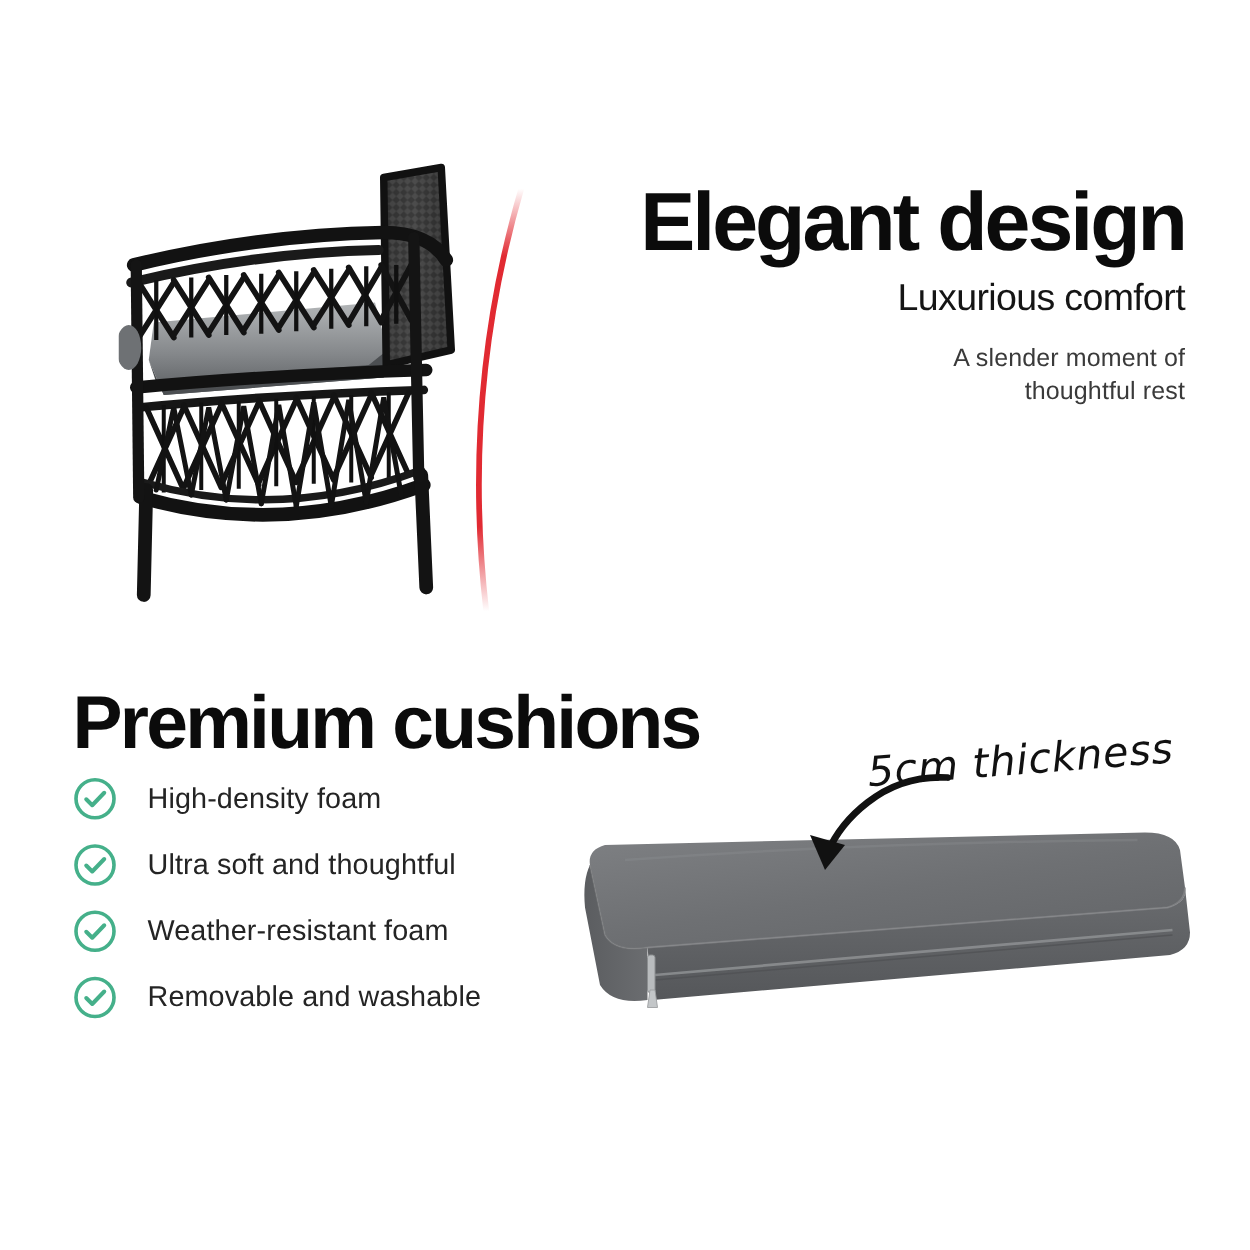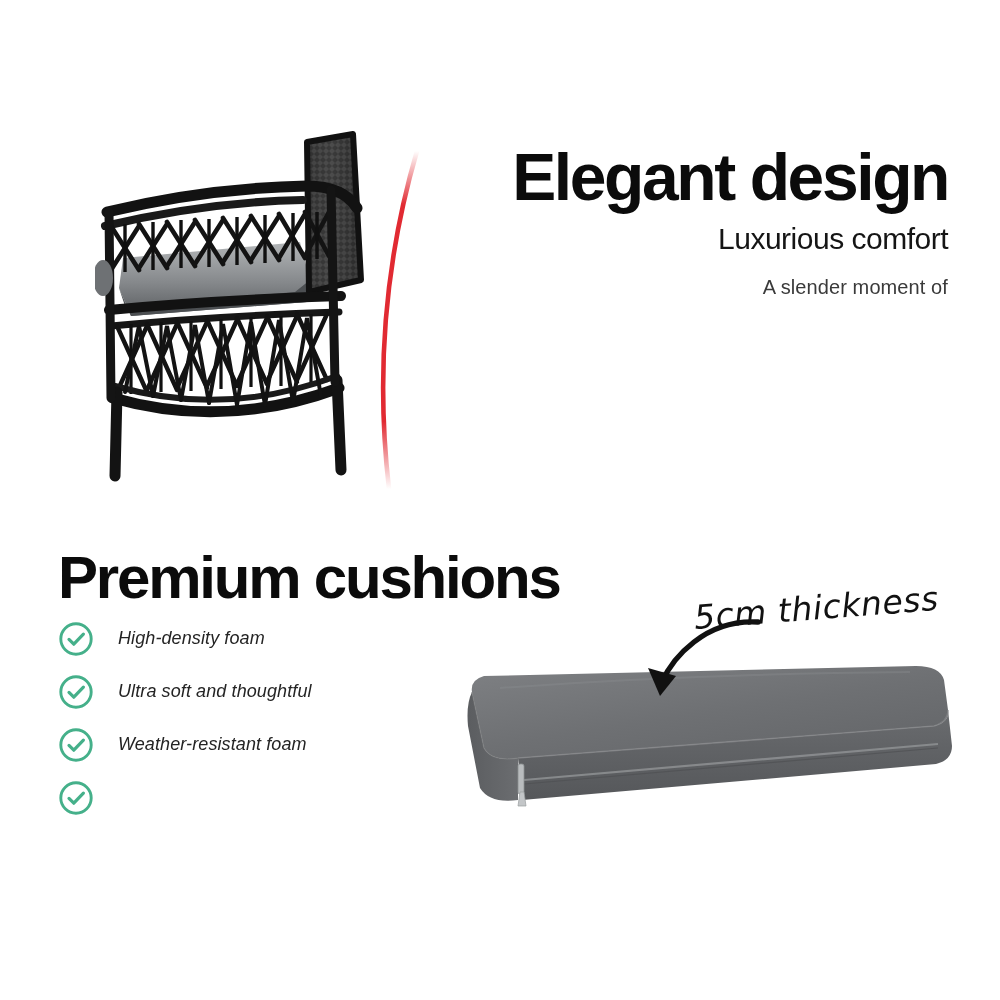--- a/index.html
+++ b/index.html
@@ -42,22 +42,22 @@
     position:absolute; left:58px; top:548px;
     font-size:60px; line-height:1; font-weight:900;
     letter-spacing:-2.2px; color:#0b0b0b; white-space:nowrap;
   }
 
   .feature-list { position:absolute; left:58px; top:612px; width:400px; }
   .feature-row { display:flex; align-items:center; height:53px; }
   .check-icon { width:36px; height:36px; flex:0 0 36px; }
   .check-icon svg { display:block; width:36px; height:36px; }
   .feature-label {
-    margin-left:24px; font-size:18px; font-weight:400;
-    color:#242424; letter-spacing:0.1px; white-space:nowrap;font-style:italic;
+    margin-left:24px; font-size:23px; font-weight:400;
+    color:#242424; letter-spacing:0.1px; white-space:nowrap;
   }
 
   
   .cushion-art { position:absolute; left:440px; top:630px; width:530px; height:210px; }
   .cushion-art svg { display:block; width:100%; height:100%; }
 
   .callout-arrow { position:absolute; left:630px; top:612px; width:140px; height:95px; }
   .callout-arrow svg { display:block; width:100%; height:100%; }
 
   .callout-text {
@@ -201,20 +201,21 @@
       </defs>
       <path d="M62 6 Q14 170 34 344" fill="none" stroke="url(#redFade)" stroke-width="4.6" stroke-linecap="round"></path>
     </svg>
   </div>
 
   <div class="top-copy">
     <div class="headline">Elegant design</div>
     <div class="subhead">Luxurious comfort</div>
     <div class="tagline">
       <div>A slender moment of</div>
+      <div>thoughtful rest</div>
     </div>
   </div>
 
   <div class="section-title">Premium cushions</div>
 
   <div class="feature-list">
 
     <div class="feature-row">
       <span class="check-icon">
         <svg viewBox="0 0 36 36" xmlns="http://www.w3.org/2000/svg">
@@ -245,20 +246,21 @@
       <span class="feature-label">Weather-resistant foam</span>
     </div>
 
     <div class="feature-row">
       <span class="check-icon">
         <svg viewBox="0 0 36 36" xmlns="http://www.w3.org/2000/svg">
           <circle cx="18" cy="18" r="15.2" fill="none" stroke="#45b08a" stroke-width="2.9"></circle>
           <path d="M11 18.4 L15.8 23.2 L25.4 13.2" fill="none" stroke="#45b08a" stroke-width="3.2" stroke-linecap="round" stroke-linejoin="round"></path>
         </svg>
       </span>
+      <span class="feature-label">Removable and washable</span>
     </div>
 
   </div>
 
   <div class="cushion-art">
     <svg viewBox="0 0 530 210" xmlns="http://www.w3.org/2000/svg">
       <defs>
         <linearGradient id="topFace" x1="0.1" y1="0" x2="0.9" y2="1">
           <stop offset="0" stop-color="#7d7f82"></stop>
           <stop offset="0.5" stop-color="#6e7073"></stop>

